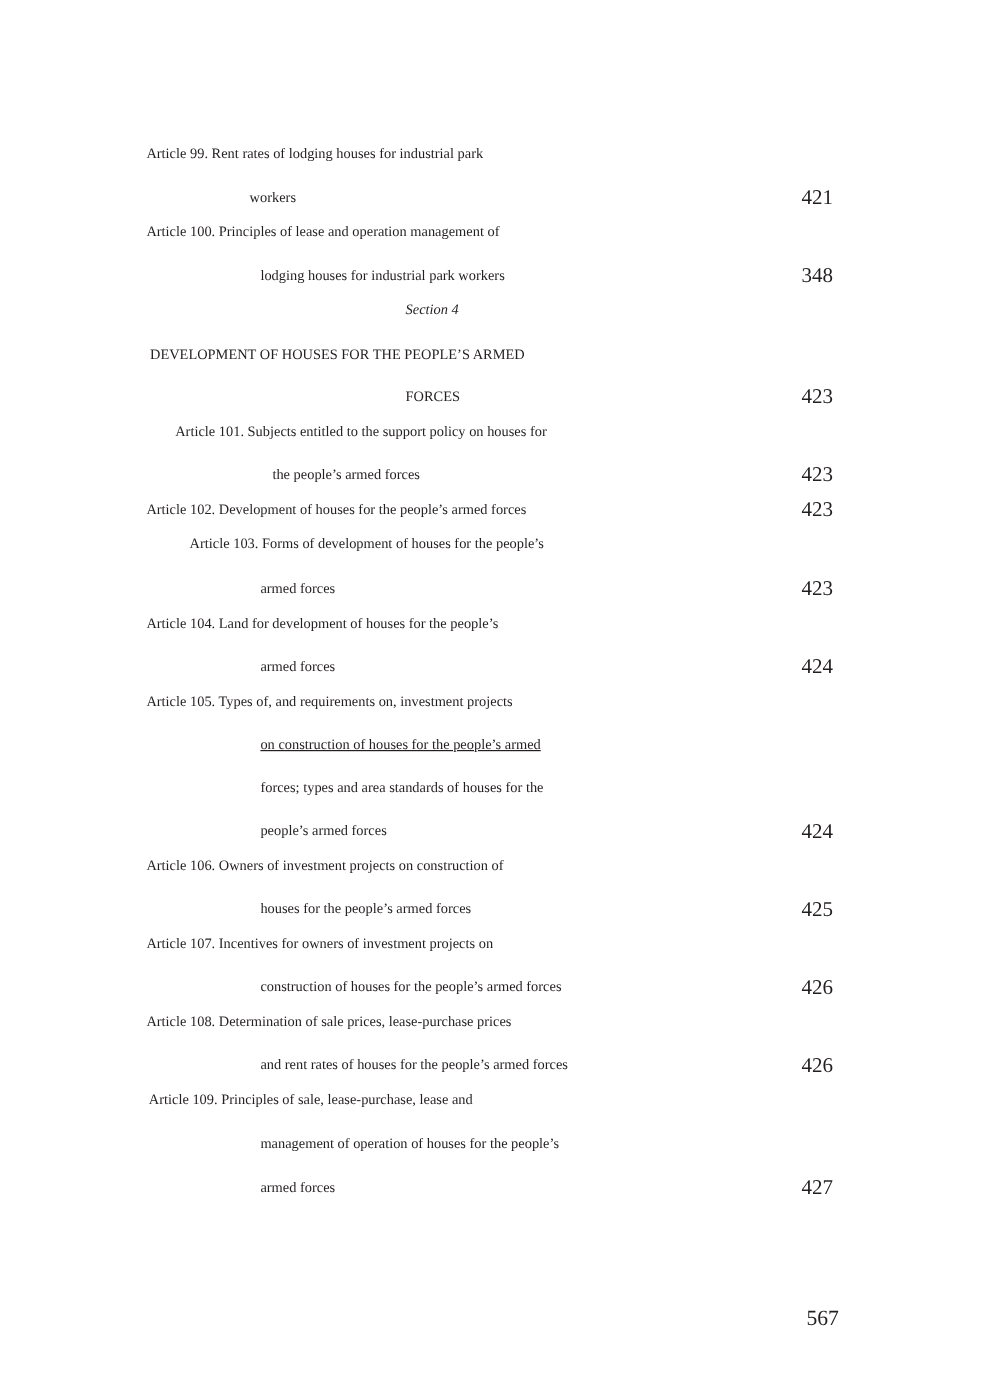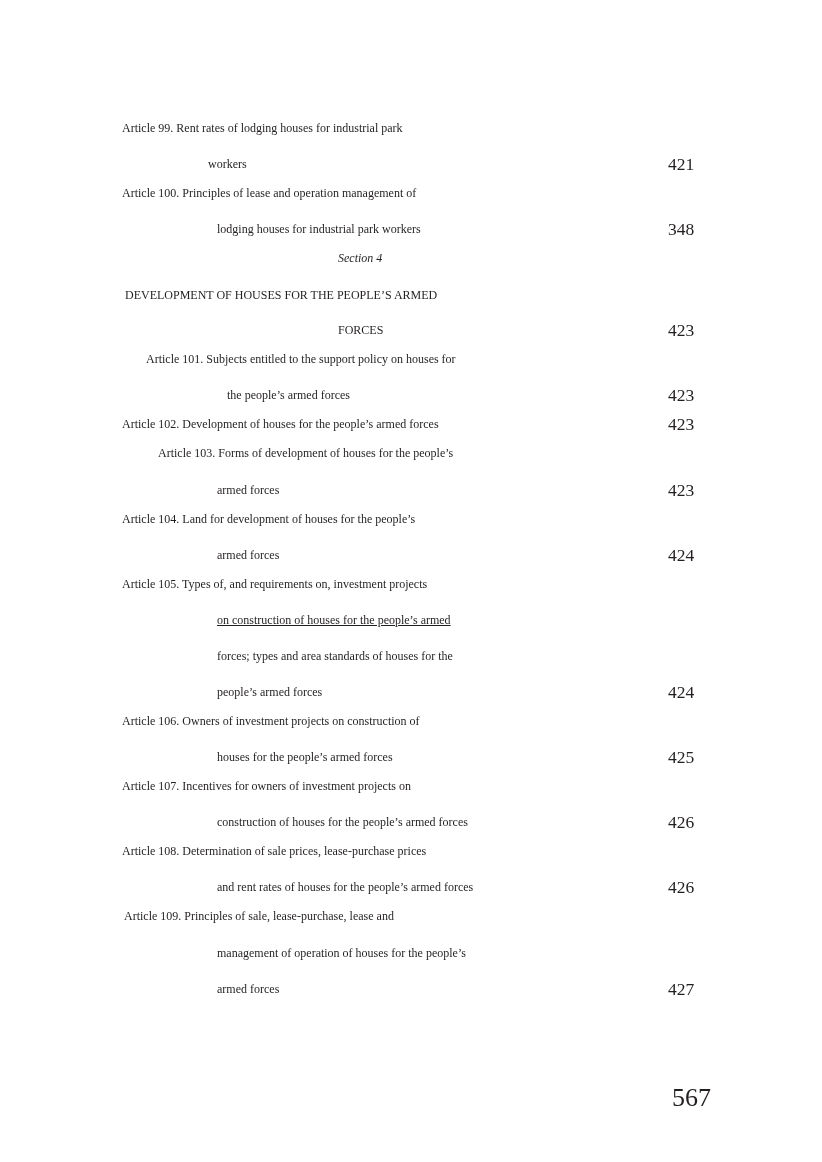--- a/index.html
+++ b/index.html
@@ -21,21 +21,21 @@
       position: absolute;
       left: 668px;
       font-size: 17.5px;
       line-height: 20px;
     }
     .italic { font-style: italic; }
     .pagenum {
       position: absolute;
       left: 672px;
       top: 1085px;
-      font-size: 26px;
+      font-size: 18px;
       line-height: 26px;
     }
   </style>
 </head>
 <body>
 
 <div>
 
   <div class="line" style="left:122px;top:118px;">Article 99. Rent rates of lodging houses for industrial park</div>
   <div class="line" style="left:208px;top:154px;">workers</div>

